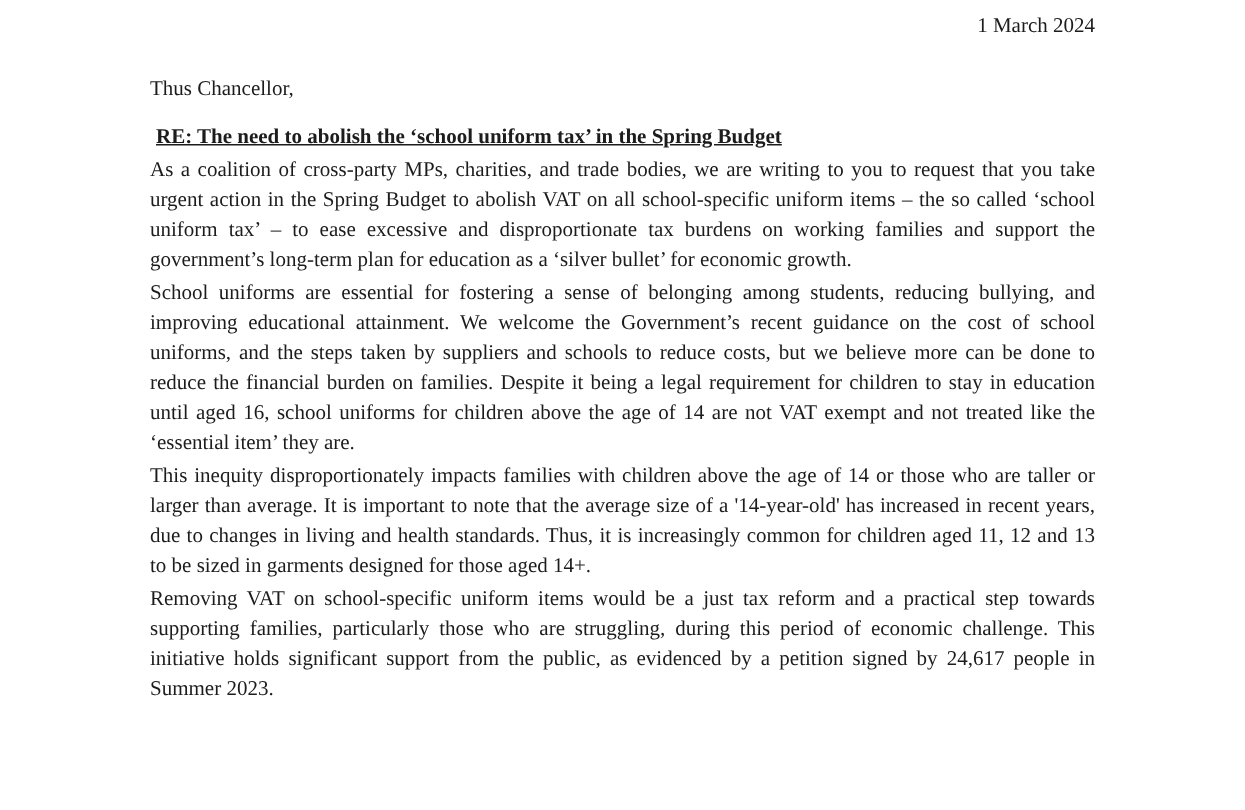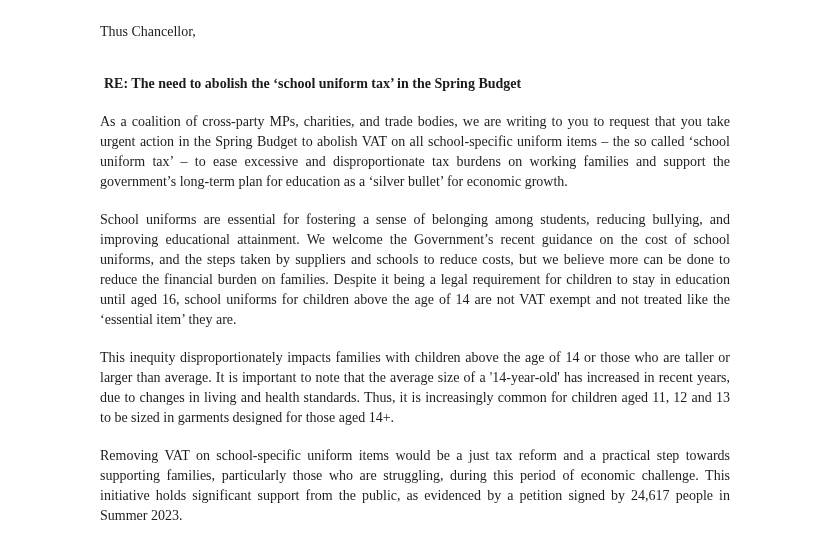--- a/index.html
+++ b/index.html
@@ -21,33 +21,35 @@
     padding: 0 100px;
   }
   .date-line {
     margin-top: 8px;
     text-align: right;
   }
   .salutation {
     margin-top: 22px;
   }
   .subject-line {
-    margin-top: 32px;
+    margin-top: 12px;
     padding-left: 4px;
     font-weight: bold;
+    text-decoration: underline;
   }
   p.body-para {
-    margin: 18px 0 0 0;
+    margin: 2px 0 0 0;
     text-align: justify;
   }
 </style>
 </head>
 <body>
 
 <div class="page">
+  <div class="date-line">1 March 2024</div>
 
   <div class="salutation">Thus Chancellor,</div>
 
   <div class="subject-line">RE: The need to abolish the ‘school uniform tax’ in the Spring Budget</div>
 
   <p class="body-para">As a coalition of cross-party MPs, charities, and trade bodies, we are writing to you to request that you take urgent action in the Spring Budget to abolish VAT on all school-specific uniform items – the so called ‘school uniform tax’ – to ease excessive and disproportionate tax burdens on working families and support the government’s long-term plan for education as a ‘silver bullet’ for economic growth.</p>
 
   <p class="body-para">School uniforms are essential for fostering a sense of belonging among students, reducing bullying, and improving educational attainment. We welcome the Government’s recent guidance on the cost of school uniforms, and the steps taken by suppliers and schools to reduce costs, but we believe more can be done to reduce the financial burden on families. Despite it being a legal requirement for children to stay in education until aged 16, school uniforms for children above the age of 14 are not VAT exempt and not treated like the ‘essential item’ they are.</p>
 
   <p class="body-para">This inequity disproportionately impacts families with children above the age of 14 or those who are taller or larger than average. It is important to note that the average size of a '14-year-old' has increased in recent years, due to changes in living and health standards. Thus, it is increasingly common for children aged 11, 12 and 13 to be sized in garments designed for those aged 14+.</p>

